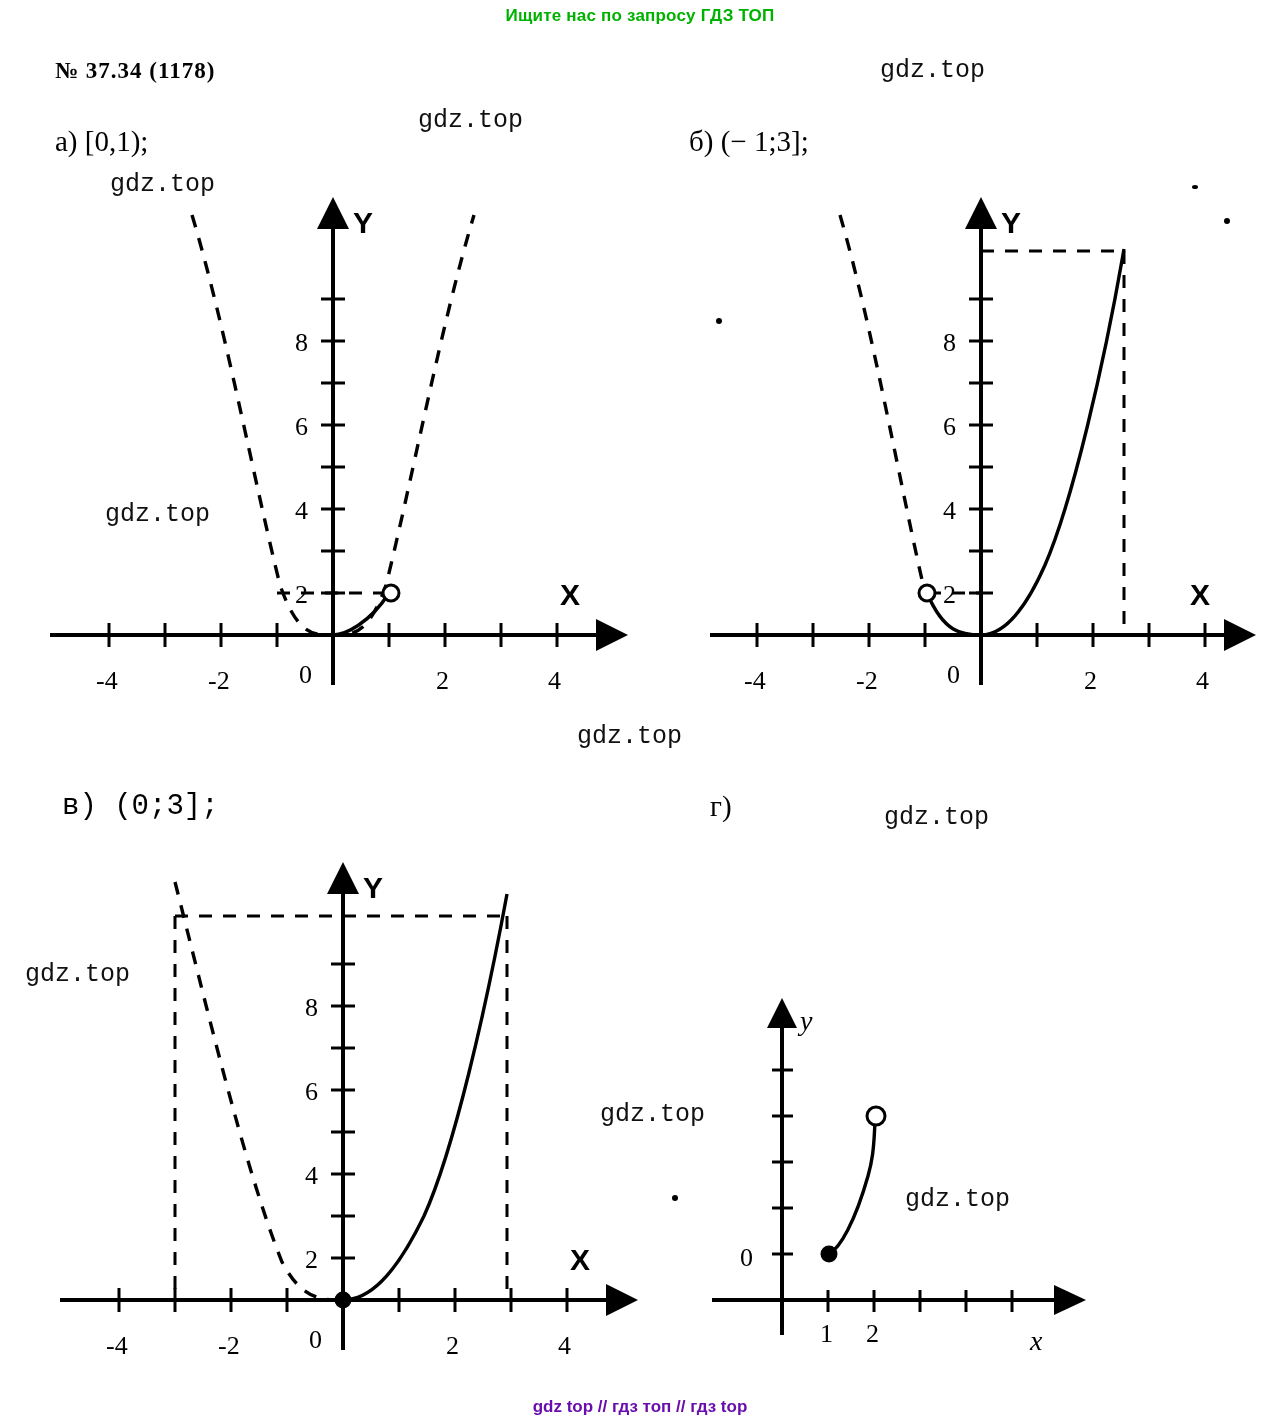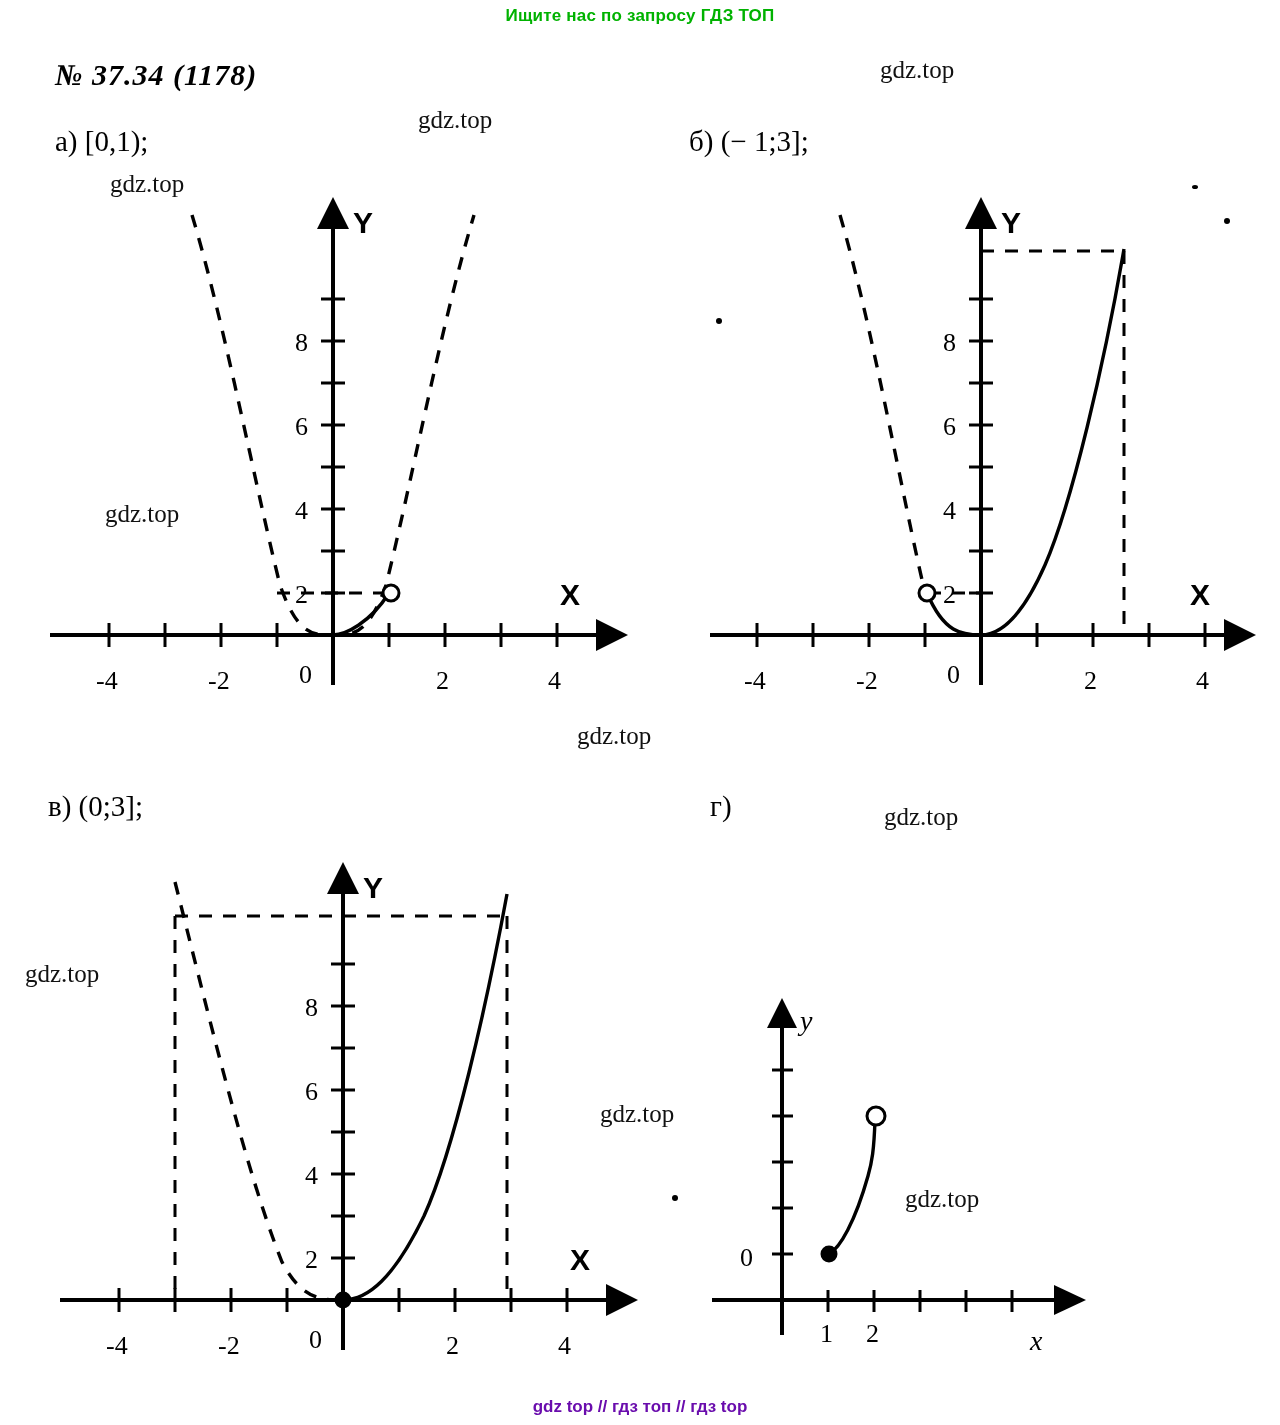--- a/index.html
+++ b/index.html
@@ -18,31 +18,30 @@
     font-size:17px;font-weight:bold;color:#00b200;
     letter-spacing:0.2px;
   }
   .bottom-banner{
     bottom:8px;left:0;width:1280px;text-align:center;
     font-family:Liberation Sans, sans-serif;
     font-size:17px;font-weight:bold;color:#6a0dad;
   }
   .task-number{
     top:58px;left:55px;
-    font-size:30px;font-weight:bold;
+    font-size:23px;font-weight:bold;
     font-family:"Liberation Serif", serif;
     letter-spacing:1px;
-    font-style:italic;
   }
   .part-label{
     font-size:29px;
     font-family:"Liberation Serif", serif;
   }
   .wm{
-    font-family:Liberation Serif, serif;
+    font-family:Liberation Mono, monospace;
     font-size:25px;color:#111;
   }
   svg{display:block;}
   .axis{stroke:#000;stroke-width:4;fill:none;}
   .tick{stroke:#000;stroke-width:3;}
   .curve-solid{stroke:#000;stroke-width:3.4;fill:none;}
   .curve-dash{stroke:#000;stroke-width:3.4;fill:none;stroke-dasharray:13 11;}
   .guide{stroke:#000;stroke-width:3;fill:none;stroke-dasharray:13 11;}
   .num{font-family:"Liberation Serif", serif;font-size:26px;}
   .axlab{font-family:"Liberation Sans", sans-serif;font-size:30px;font-weight:bold;}
@@ -164,21 +163,21 @@
   <text class="num" x="496" y="504">4</text>
   <text class="num" x="247" y="498">0</text>
   <text class="num" x="243" y="418">2</text>
   <text class="num" x="243" y="334">4</text>
   <text class="num" x="243" y="250">6</text>
   <text class="num" x="243" y="166">8</text>
   <text class="axlab" x="490" y="420">X</text>
   <text class="axlab" x="301" y="48">Y</text>
 </svg>
 
-<div class="abs part-label" style="top:790px;left:48px;">в) (0;3];</div>
+<div class="abs part-label" style="top:790px;left:62px;font-family:Liberation Mono, monospace;">в) (0;3];</div>
 
 <svg class="abs" style="top:850px;left:50px;" width="600" height="520" viewBox="0 0 600 520">
   <line class="axis" x1="10" y1="450" x2="560" y2="450"></line>
   <polygon points="588,450 556,434 556,466" fill="#000"></polygon>
   <line class="axis" x1="293" y1="500" x2="293" y2="40"></line>
   <polygon points="293,12 277,44 309,44" fill="#000"></polygon>
 
   <line class="tick" x1="69" y1="438" x2="69" y2="462"></line>
   <line class="tick" x1="125" y1="438" x2="125" y2="462"></line>
   <line class="tick" x1="181" y1="438" x2="181" y2="462"></line>

